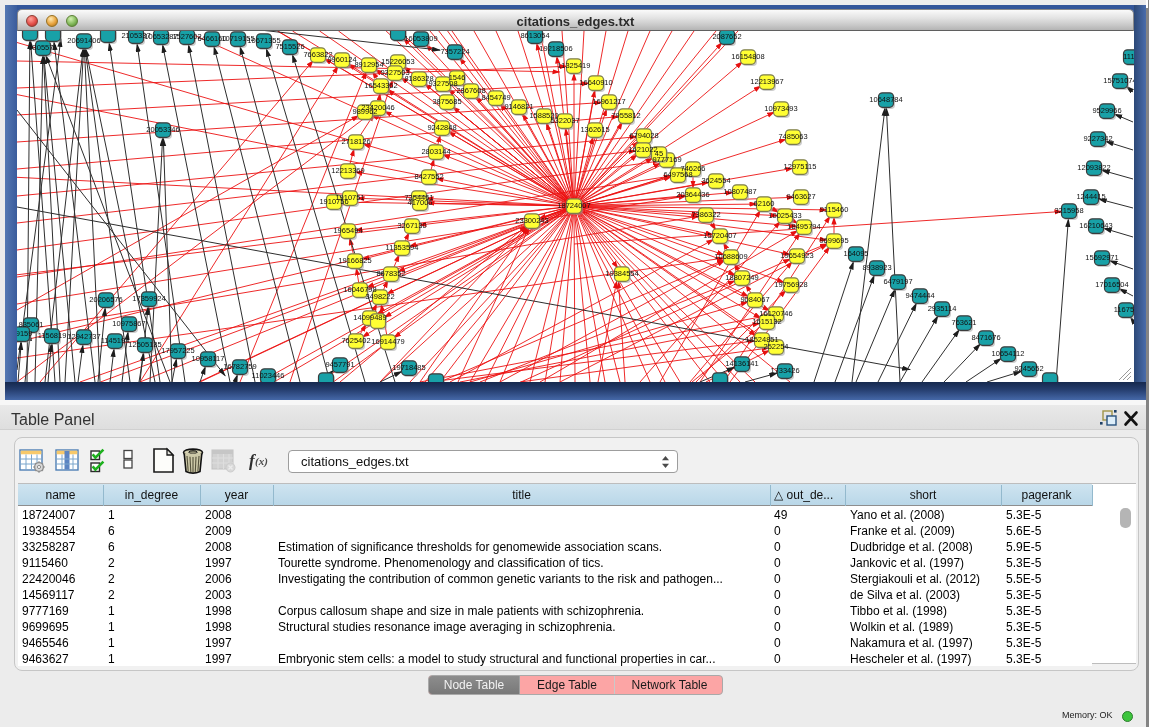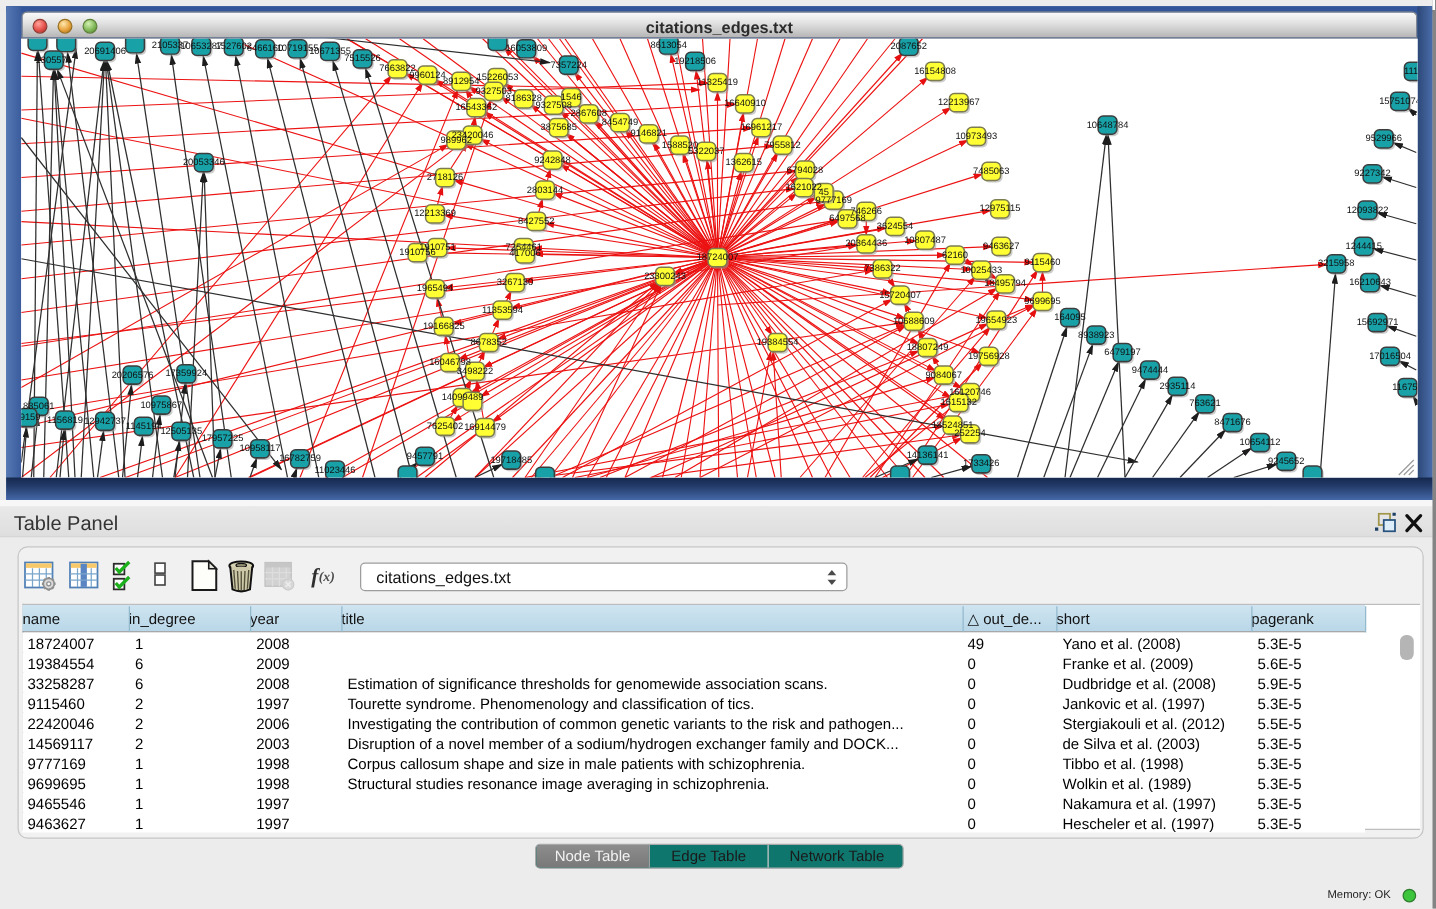--- a/index.html
+++ b/index.html
@@ -26,27 +26,27 @@
 svg .eb{stroke:#2e2e2e;stroke-width:1}
 svg .nl{font-family:"Liberation Sans",sans-serif;font-size:7.5px;fill:#111;text-anchor:middle}
 
 #gap{left:0;top:400px;width:1146px;height:5px;background:#f7f7f7}
 #tpbar{left:0;top:405px;width:1146px;height:25px;background:linear-gradient(180deg,#e9e9e9,#dedede);border-bottom:1px solid #d0d0d0}
 #tptitle{left:11px;top:411px;font-size:16px;color:#333}
 #panel{left:0;top:430px;width:1146px;height:297px;background:#ececec}
 #groupbox{left:14px;top:437px;width:1125px;height:234px;border:1px solid #c6c6c6;border-radius:8px;background:#f1f1f1}
 #tablewrap{left:18px;top:483px;width:1118px;height:181px;background:#fff;border:1px solid #bdbdbd;border-right:none}
 #thead{left:18px;top:484px;width:1074px;height:22px;background:linear-gradient(180deg,#cfe4f0,#b9d7e8);border-bottom:1px solid #8e8e8e}
-.th{position:absolute;top:488px;font-size:12px;color:#111;text-align:left}
+.th{position:absolute;top:488px;font-size:12px;color:#111;text-align:center}
 .thsep{position:absolute;top:485px;height:21px;width:1px;background:#93b9cd}
 .trow{position:absolute;left:18px;width:1074px;height:16px;background:#fff}
 .tc{position:absolute;top:2px;font-size:12px;color:#000;white-space:nowrap;overflow:hidden}
 #vscroll{left:1120px;top:508px;width:11px;height:20px;border-radius:5px;background:#b5b5b5}
 
-#tabs{left:428px;top:675px;width:295px;height:20px;border:1px solid #a9a9a9;border-radius:4px;background:#0f766e;overflow:hidden}
+#tabs{left:428px;top:675px;width:295px;height:20px;border:1px solid #a9a9a9;border-radius:4px;background:#fca5a5;overflow:hidden}
 #tabsel{position:absolute;left:0;top:0;width:91px;height:20px;background:linear-gradient(180deg,#8d8d8d,#767676);color:#f2f2f2;
  text-align:center;font-size:12px;line-height:19px;border-right:1px solid #a0a0a0}
 .tab{position:absolute;top:0;height:20px;text-align:center;font-size:12px;line-height:19px;color:#1a1a1a}
 #memtext{left:1062px;top:710px;font-size:9px;color:#222}
 #memdot{left:1122px;top:711px;width:11px;height:11px;border-radius:50%;background:#3dc53d;border:1px solid #2e7d2e}
 #combo{left:288px;top:450px;width:390px;height:23px;border:1px solid #9d9d9d;border-radius:4px;background:#fff}
 #combotext{left:301px;top:454px;font-size:13px;color:#111}
 </style></head><body>
 <div class="abs" id="topstrip"></div>
 <div class="abs" id="frame"></div>
@@ -892,21 +892,20 @@
 <div class="tc" style="left:187px;width:66px">2006</div>
 <div class="tc" style="left:260px;width:488px">Investigating the contribution of common genetic variants to the risk and pathogen...</div>
 <div class="tc" style="left:756px;width:68px">0</div>
 <div class="tc" style="left:832px;width:148px">Stergiakouli et al. (2012)</div>
 <div class="tc" style="left:988px;width:84px">5.5E-5</div>
 </div>
 <div class="trow" style="top:586px">
 <div class="tc" style="left:4px;width:80px">14569117</div>
 <div class="tc" style="left:90px;width:90px">2</div>
 <div class="tc" style="left:187px;width:66px">2003</div>
-<div class="tc" style="left:260px;width:488px">Disruption of a novel member of a sodium/hydrogen exchanger family and DOCK...</div>
 <div class="tc" style="left:756px;width:68px">0</div>
 <div class="tc" style="left:832px;width:148px">de Silva et al. (2003)</div>
 <div class="tc" style="left:988px;width:84px">5.3E-5</div>
 </div>
 <div class="trow" style="top:602px">
 <div class="tc" style="left:4px;width:80px">9777169</div>
 <div class="tc" style="left:90px;width:90px">1</div>
 <div class="tc" style="left:187px;width:66px">1998</div>
 <div class="tc" style="left:260px;width:488px">Corpus callosum shape and size in male patients with schizophrenia.</div>
 <div class="tc" style="left:756px;width:68px">0</div>
@@ -927,20 +926,21 @@
 <div class="tc" style="left:90px;width:90px">1</div>
 <div class="tc" style="left:187px;width:66px">1997</div>
 <div class="tc" style="left:756px;width:68px">0</div>
 <div class="tc" style="left:832px;width:148px">Nakamura et al. (1997)</div>
 <div class="tc" style="left:988px;width:84px">5.3E-5</div>
 </div>
 <div class="trow" style="top:650px">
 <div class="tc" style="left:4px;width:80px">9463627</div>
 <div class="tc" style="left:90px;width:90px">1</div>
 <div class="tc" style="left:187px;width:66px">1997</div>
+<div class="tc" style="left:260px;width:488px">Embryonic stem cells: a model to study structural and functional properties in car...</div>
 <div class="tc" style="left:756px;width:68px">0</div>
 <div class="tc" style="left:832px;width:148px">Hescheler et al. (1997)</div>
 <div class="tc" style="left:988px;width:84px">5.3E-5</div>
 </div>
 <div class="abs" id="vscroll"></div>
 <div class="abs" id="tabs">
  <div id="tabsel">Node Table</div>
  <div class="tab" style="left:92px;width:92px">Edge Table</div>
  <div class="tab" style="left:185px;width:110px;border-left:1px solid #c9c9c9">Network Table</div>
 </div>

